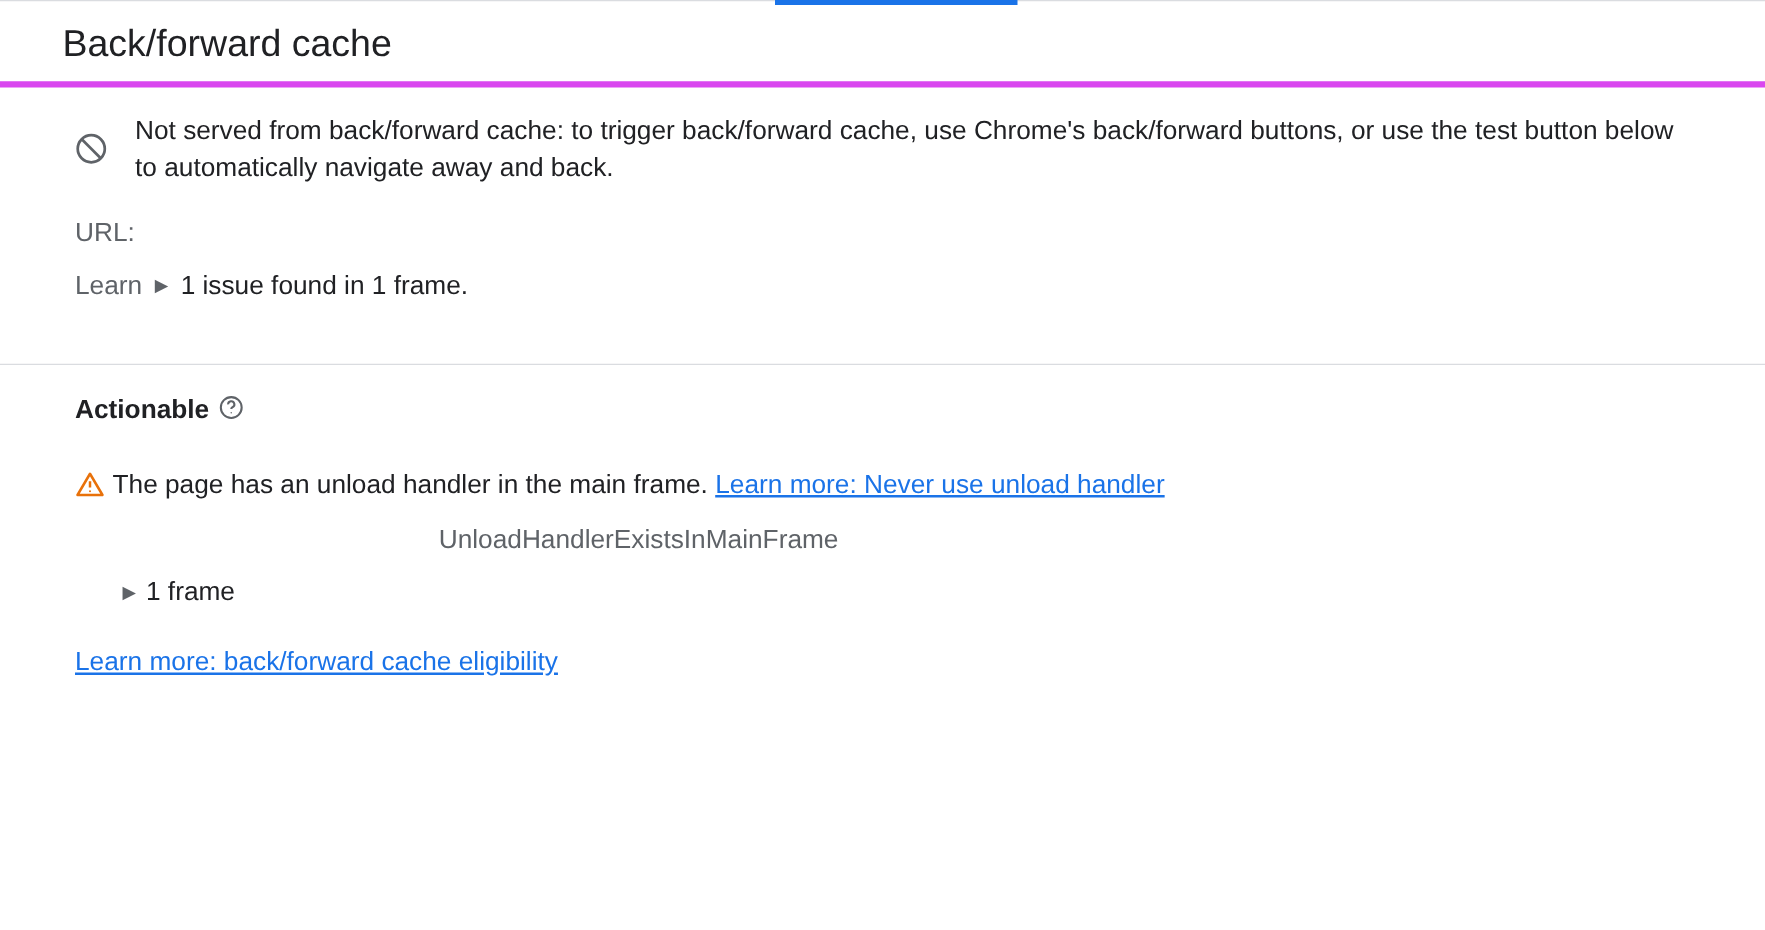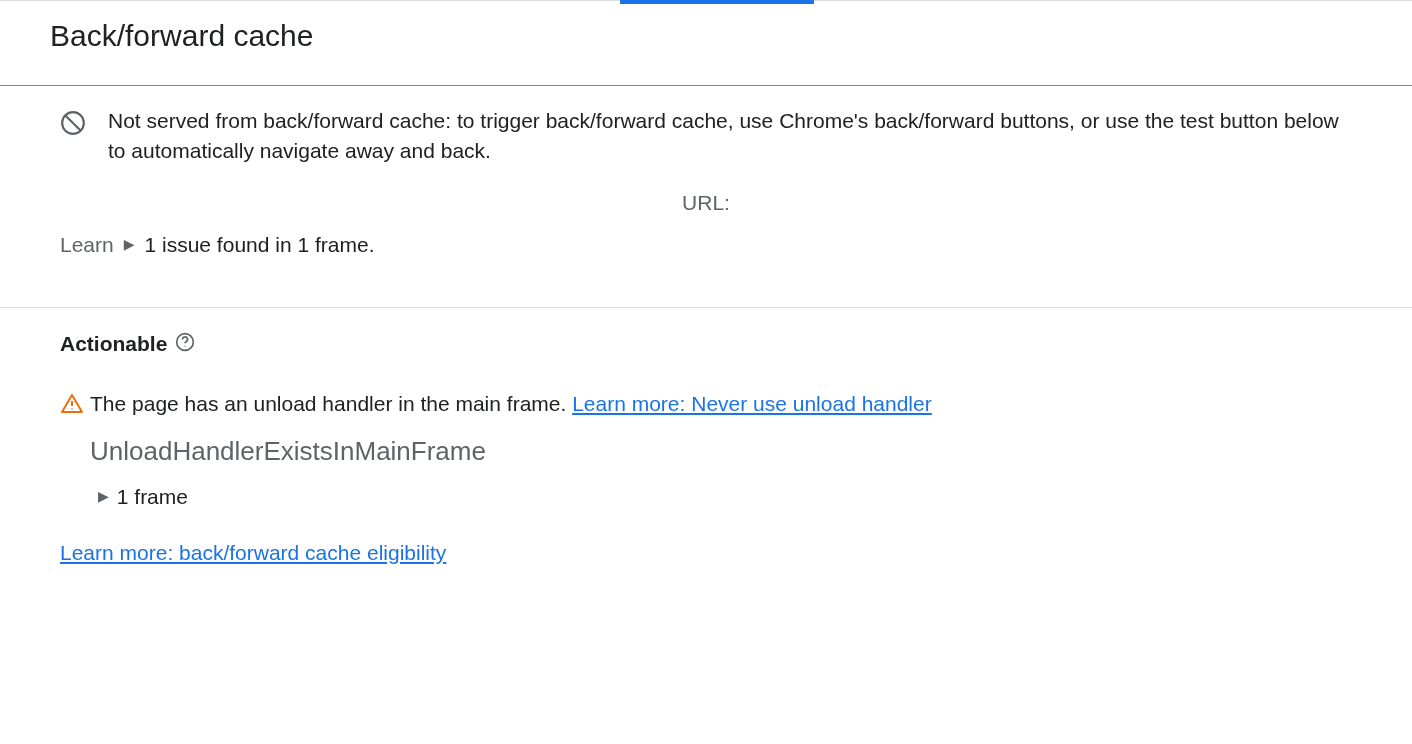--- a/index.html
+++ b/index.html
@@ -16,51 +16,51 @@
     left: 620px;
     width: 194px;
     height: 4px;
     background: #1a73e8;
   }
   .page {
     border-top: 1px solid #dadce0;
     margin-top: 0;
   }
   .header {
-    padding: 18px 50px 32px 50px;
-    border-bottom: 1px solid #d946ef;
+    padding: 18px 50px 12px 50px;
+    border-bottom: 5px solid #d946ef;
   }
   .header h1 {
     margin: 0;
     font-size: 30px;
     font-weight: 500;
     color: #202124;
   }
   .section {
     padding: 20px 60px 24px 60px;
     border-bottom: 1px solid #dadce0;
   }
   .notice-row {
     display: flex;
-    align-items: flex-start;
+    align-items: center;
     gap: 22px;
     margin-bottom: 24px;
   }
   .notice-icon-wrap {
     flex: 0 0 auto;
     margin-top: 4px;
   }
   .notice-text {
     font-size: 21px;
     line-height: 1.45;
     color: #202124;
   }
   .kv-row {
     display: flex;
-    align-items: center;
+    align-items: flex-start;
     gap: 15px;
     font-size: 21px;
     margin: 6px 0 18px 0;
     flex-direction: column;
   }
   .kv-label {
     color: #5f6368;
   }
   .kv-value {
     color: #202124;
@@ -117,22 +117,23 @@
     font-size: 21px;
     color: #202124;
   }
   a.link {
     color: #1a73e8;
     text-decoration: underline;
     cursor: pointer;
   }
   .issue-code {
     margin: 20px 0 18px 0;
-    font-size: 26px;
+    font-size: 21px;
     color: #5f6368;
+    text-align: center;
   }
   .issue-frames {
     display: flex;
     align-items: center;
     gap: 8px;
     font-size: 21px;
     color: #202124;
     margin-left: 8px;
   }
   .bottom-link {

